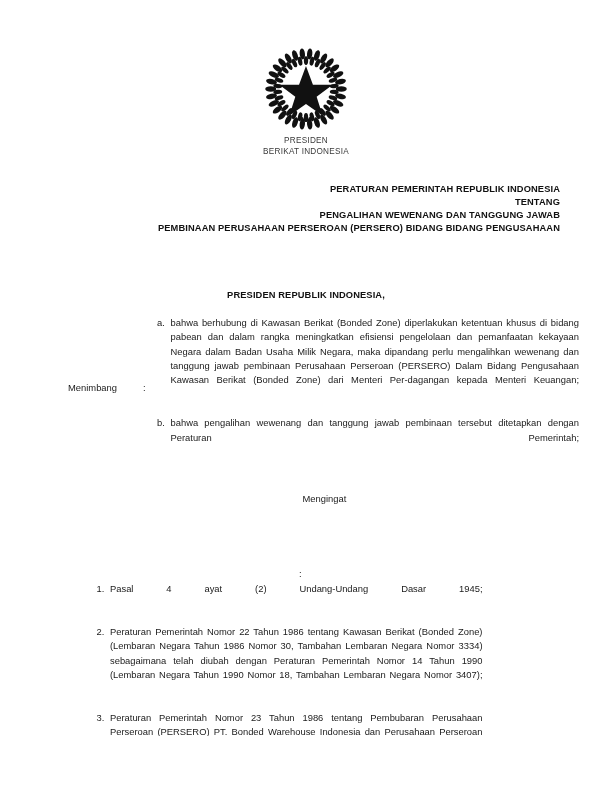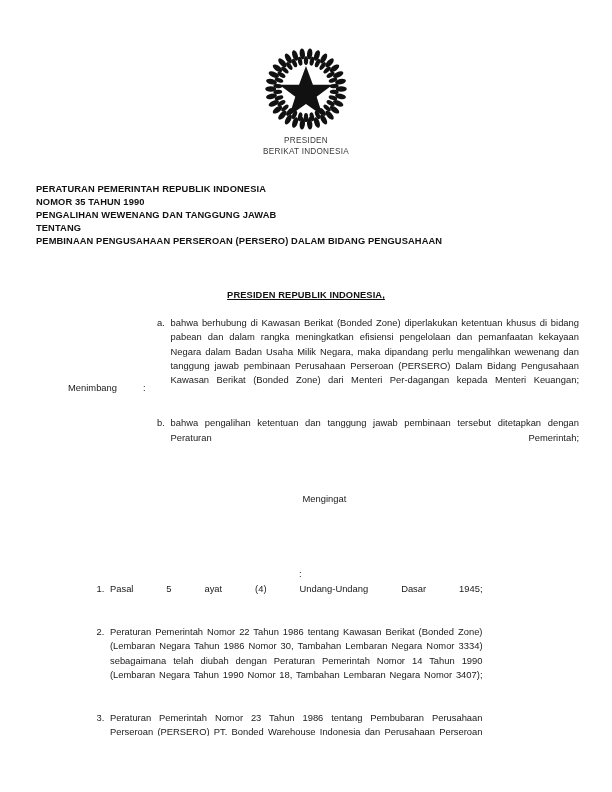--- a/index.html
+++ b/index.html
@@ -42,44 +42,43 @@
     line-height: 10.6px;
     letter-spacing: 0.25px;
     color: #3a3a3a;
   }
   .emblem-caption div { white-space: nowrap; }
 
   
   .title-block {
     position: absolute;
     top: 183px;
-    left: 36px;
+    left: 20px;
     width: 540px;
-    text-align: left;
+    text-align: right;
     font-weight: bold;
     font-size: 9.3px;
     line-height: 13.1px;
     letter-spacing: 0.12px;
     color: #111;
   }
   .title-block .tline { white-space: nowrap; }
 
   
   .subhead {
     position: absolute;
     top: 289px;
     left: 36px;
     width: 540px;
     text-align: center;
     font-weight: bold;
     font-size: 9.3px;
     line-height: 13px;
     letter-spacing: 0.12px;
     color: #111;
-    text-decoration: underline;
   }
 
   
   .clauses {
     position: absolute;
     top: 316px;
     left: 0;
     width: 612px;
   }
   .clause-section {
@@ -227,52 +226,51 @@
       </g>
     </svg>
     <div class="emblem-caption">
       <div>PRESIDEN</div>
       <div>BERIKAT INDONESIA</div>
     </div>
   </div>
 
   <div class="title-block">
     <div class="tline">PERATURAN PEMERINTAH REPUBLIK INDONESIA</div>
-    <div class="tline">NOMOR 35 TAHUN 1990</div>
+    <div class="tline">TENTANG</div>
     <div class="tline">PENGALIHAN WEWENANG DAN TANGGUNG JAWAB</div>
-    <div class="tline">TENTANG</div>
-    <div class="tline">PEMBINAAN PENGUSAHAAN PERSEROAN (PERSERO) DALAM BIDANG PENGUSAHAAN</div>
+    <div class="tline">PEMBINAAN PERUSAHAAN PERSEROAN (PERSERO) BIDANG BIDANG PENGUSAHAAN</div>
   </div>
 
   <div class="subhead">PRESIDEN REPUBLIK INDONESIA,</div>
 
   <div class="clauses">
 
     <div class="clause-section">
       <div class="clause-label">Menimbang</div>
       <div class="clause-colon">:</div>
       <div class="clause-items">
         <div class="clause-item">
           <div class="marker">a.</div>
           <div class="item-text">bahwa berhubung di Kawasan Berikat (Bonded Zone) diperlakukan ketentuan khusus di bidang pabean dan dalam rangka meningkatkan efisiensi pengelolaan dan pemanfaatan kekayaan Negara dalam Badan Usaha Milik Negara, maka dipandang perlu mengalihkan wewenang dan tanggung jawab pembinaan Perusahaan Perseroan (PERSERO) Dalam Bidang Pengusahaan Kawasan Berikat (Bonded Zone) dari Menteri Per-dagangan kepada Menteri Keuangan;</div>
         </div>
         <div class="clause-item">
           <div class="marker">b.</div>
-          <div class="item-text">bahwa pengalihan ketentuan dan tanggung jawab pembinaan tersebut ditetapkan dengan Peraturan Pemerintah;</div>
+          <div class="item-text">bahwa pengalihan wewenang dan tanggung jawab pembinaan tersebut ditetapkan dengan Peraturan Pemerintah;</div>
         </div>
       </div>
     </div>
 
     <div class="clause-section" style="margin-top:33px;flex-direction:column;">
       <div class="clause-label">Mengingat</div>
       <div class="clause-colon">:</div>
       <div class="clause-items">
         <div class="clause-item">
           <div class="marker">1.</div>
-          <div class="item-text">Pasal 5 ayat (4) Undang-Undang Dasar 1945;</div>
+          <div class="item-text">Pasal 4 ayat (2) Undang-Undang Dasar 1945;</div>
         </div>
         <div class="clause-item">
           <div class="marker">2.</div>
           <div class="item-text">Peraturan Pemerintah Nomor 22 Tahun 1986 tentang Kawasan Berikat (Bonded Zone) (Lembaran Negara Tahun 1986 Nomor 30, Tambahan Lembaran Negara Nomor 3334) sebagaimana telah diubah dengan Peraturan Pemerintah Nomor 14 Tahun 1990 (Lembaran Negara Tahun 1990 Nomor 18, Tambahan Lembaran Negara Nomor 3407);</div>
         </div>
         <div class="clause-item">
           <div class="marker">3.</div>
           <div class="item-text">Peraturan Pemerintah Nomor 23 Tahun 1986 tentang Pembubaran Perusahaan Perseroan (PERSERO) PT. Bonded Warehouse Indonesia dan Perusahaan Perseroan (PERSERO) PT. Sasana Bhanda serta Pendirian Perusahaan Perseroan (PERSERO) Dalam Bidang Pengusahaan Kawasan Berikat (Bonded Zone) (Lembaran Negara Tahun 1986 Nomor 31);</div>
         </div>
       </div>

